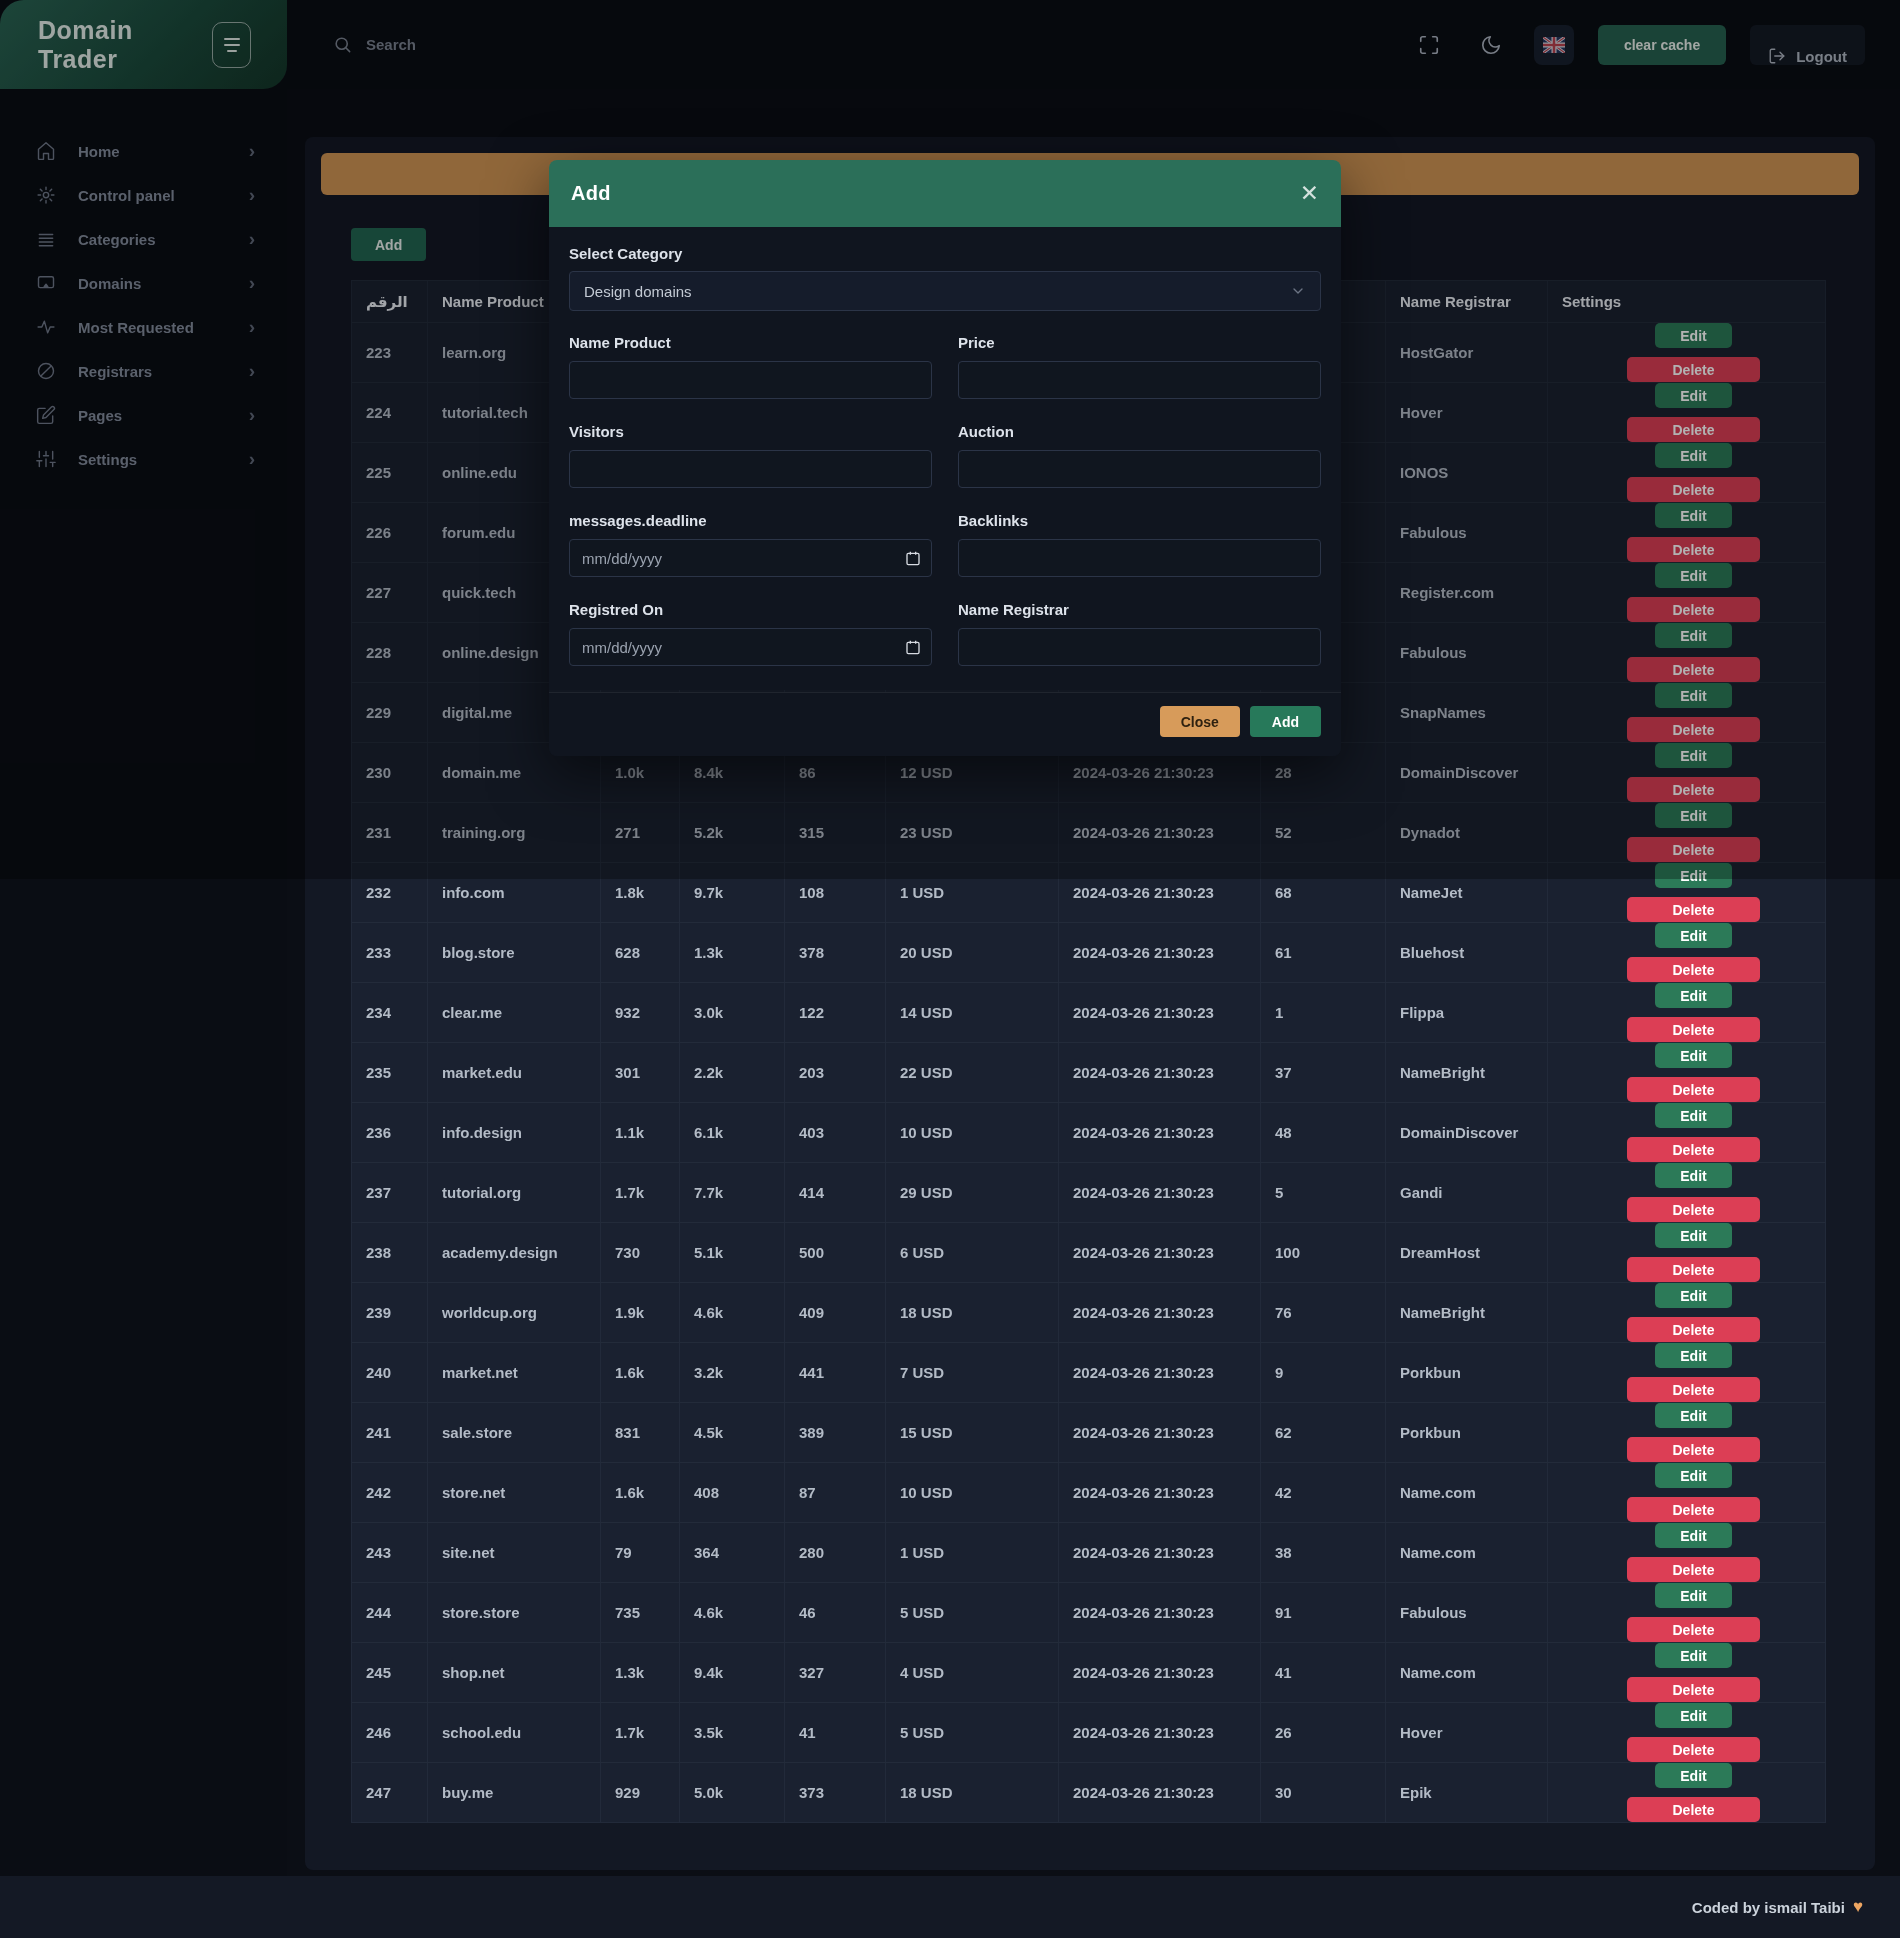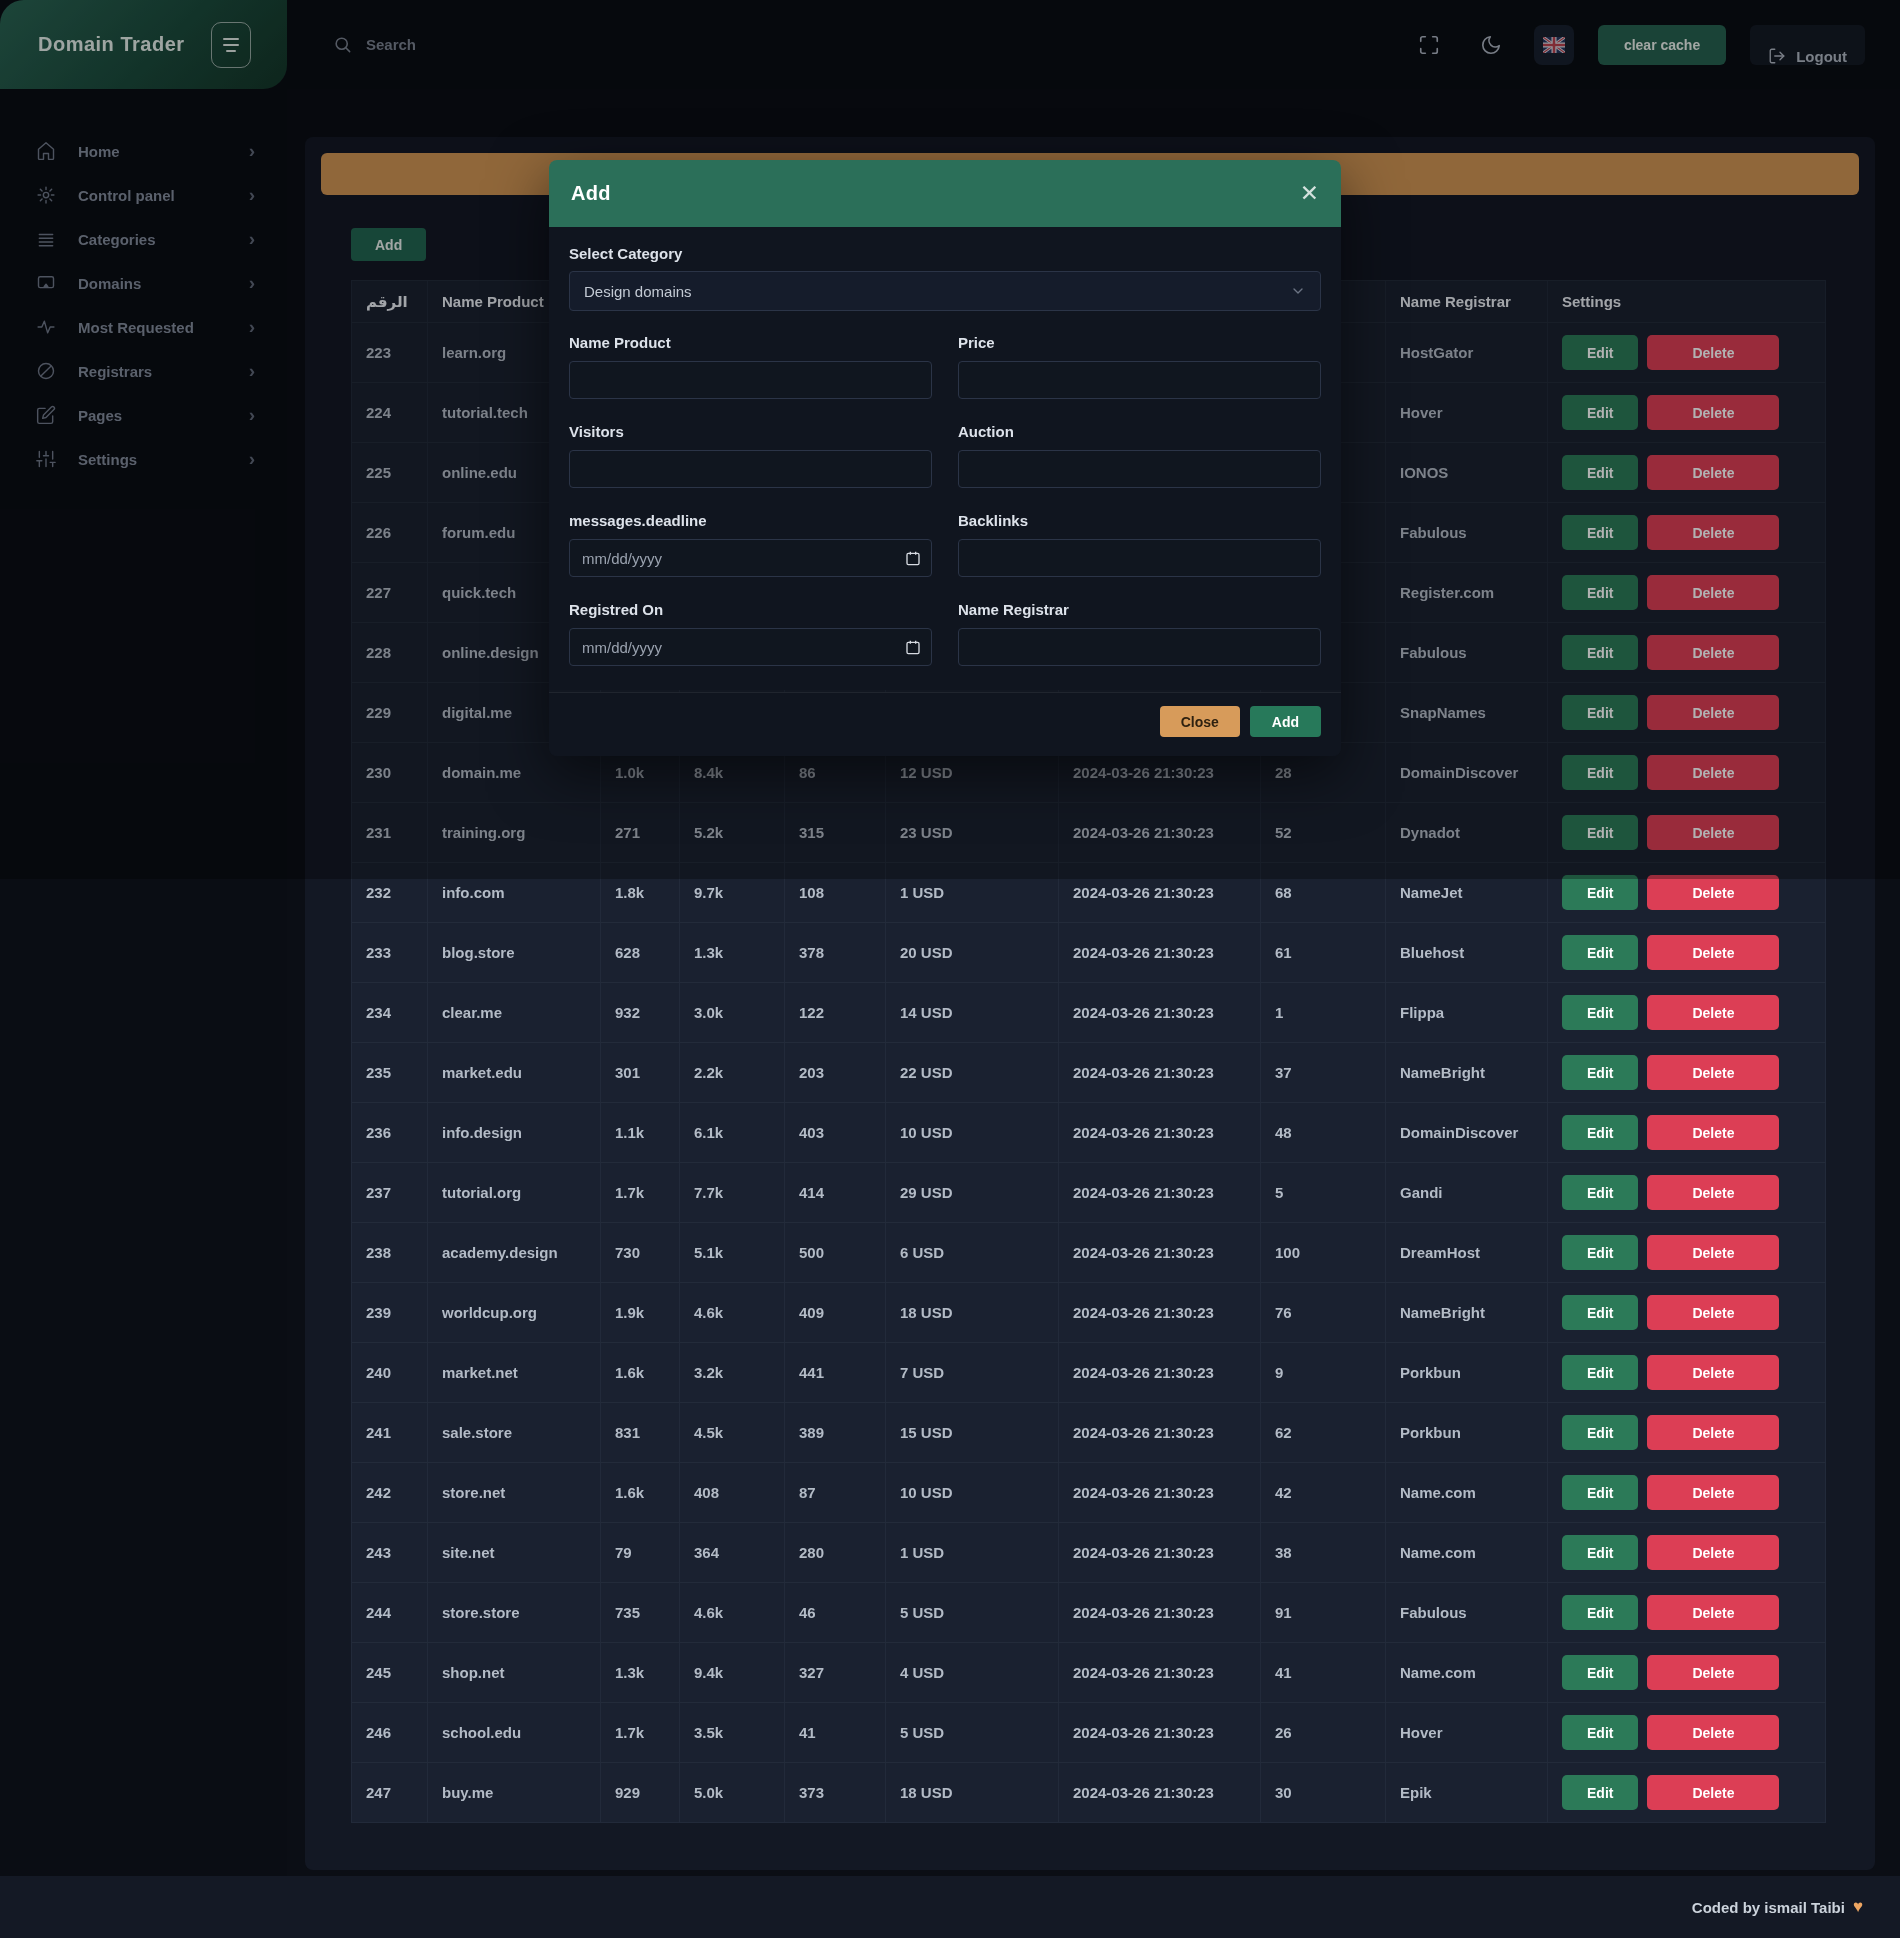--- a/index.html
+++ b/index.html
@@ -9,21 +9,21 @@
     font-family:"Liberation Sans","DejaVu Sans",sans-serif;
     color:#b6bec9; overflow:hidden; position:relative;
   }
   
   .sidebar { position:absolute; left:0; top:0; width:287px; height:1876px; background:#0a0d14; z-index:5; }
   .logo-block {
     height:89px; background:linear-gradient(135deg,#2a6353 0%,#1b4a3c 55%,#143629 100%);
     border-radius:24px 0 24px 0; display:flex; align-items:center; justify-content:space-between;
     padding:0 36px 0 38px;
   }
-  .logo-title { font-size:20px; font-weight:700; color:#e3ece8; letter-spacing:0.5px; }
+  .logo-title { font-size:25px; font-weight:700; color:#e3ece8; letter-spacing:0.5px; }
   .burger-btn { width:40px; height:46px; border:1px solid rgba(255,255,255,.55); border-radius:10px;
     display:flex; flex-direction:column; align-items:center; justify-content:center; gap:4px; cursor:pointer; background:transparent; }
   .burger-btn span { display:block; height:2px; background:#dfe7e3; border-radius:2px; }
   .b1{width:16px;} .b2{width:16px;} .b3{width:10px;}
   .nav { padding:40px 0 0 0; }
   .nav-item { height:44px; display:flex; align-items:center; padding:0 32px 0 36px; cursor:pointer; }
   .nav-item .nicon { width:20px; height:20px; margin-right:22px; flex:0 0 auto; }
   .nav-item .nicon svg { width:20px; height:20px; stroke:#6f7888; fill:none; stroke-width:1.7; stroke-linecap:round; stroke-linejoin:round; }
   .nav-item .nlabel { font-size:15px; font-weight:700; color:#828b9b; flex:1; }
   .nav-item .chev { color:#5f6878; font-size:19px; font-weight:700; }
@@ -53,21 +53,21 @@
   
   .tablewrap { margin:19px 30px 0 30px; width:1475px; border-left:1px solid #222a3a; border-right:1px solid #222a3a; border-bottom:1px solid #222a3a; }
   .trow { display:grid; grid-template-columns:76px 173px 79px 105px 101px 173px 202px 125px 162px 277px;
     background:#1a2130; border-top:1px solid #232b3a; }
   .trow > div { border-right:1px solid #222a3a; padding-left:14px; display:flex; align-items:center;
     font-size:15px; font-weight:600; color:#b3bbc6; overflow:hidden; white-space:nowrap; }
   .trow > div:last-child { border-right:none; }
   .thead > div { font-size:15px; font-weight:700; color:#e8ecf2; height:41px; }
   .tbody .trow { height:60px; }
   .cell-date { color:#9aa2af; }
-  .cell-settings { gap:9px; }
+  .cell-settings { gap:9px;flex-direction:column; }
   .edit-btn { height:35px; padding:0 25px; background:#2c7a58; color:#fff; font-size:14px; border-radius:5px; }
   .delete-btn { height:35px; padding:0 45px; background:#dc3e55; color:#fff; font-size:14px; border-radius:5px; }
   
   .footer { position:absolute; left:0; bottom:0; width:1901px; height:62px; background:#141925; z-index:6;
     display:flex; align-items:center; justify-content:flex-end; padding-right:38px;
     font-size:15px; font-weight:700; color:#ccd3dc; }
   .heart { color:#eda562; margin-left:8px; font-size:17px; }
   
   .backdrop { position:absolute; left:0; top:0; width:1901px; height:879px; background:rgba(0,0,0,.3); z-index:40; }
   .modal { position:absolute; left:549px; top:160px; width:792px; z-index:50; border-radius:8px; overflow:hidden;

